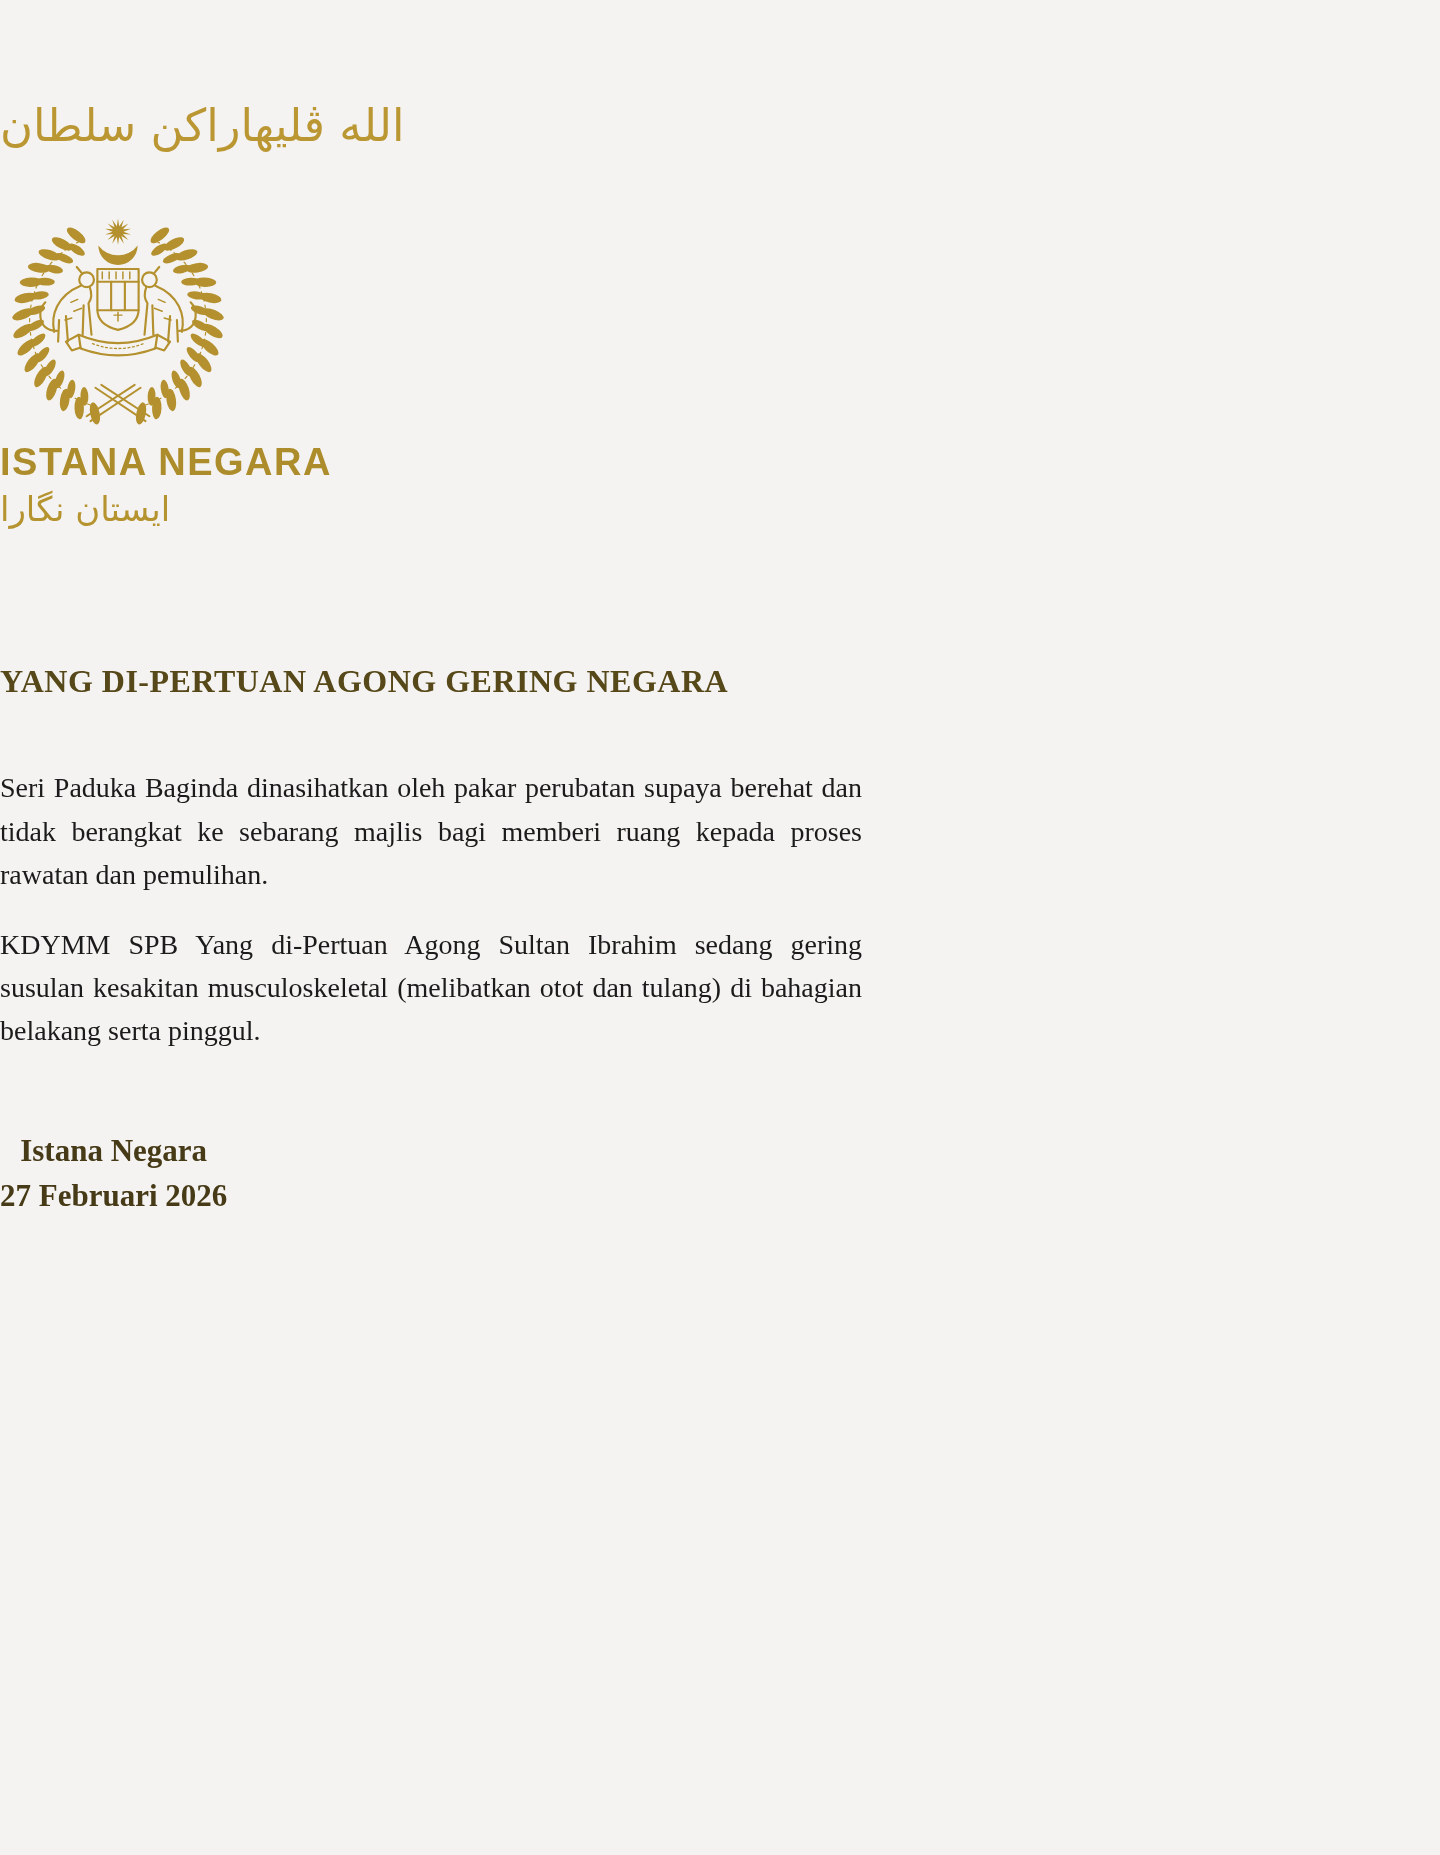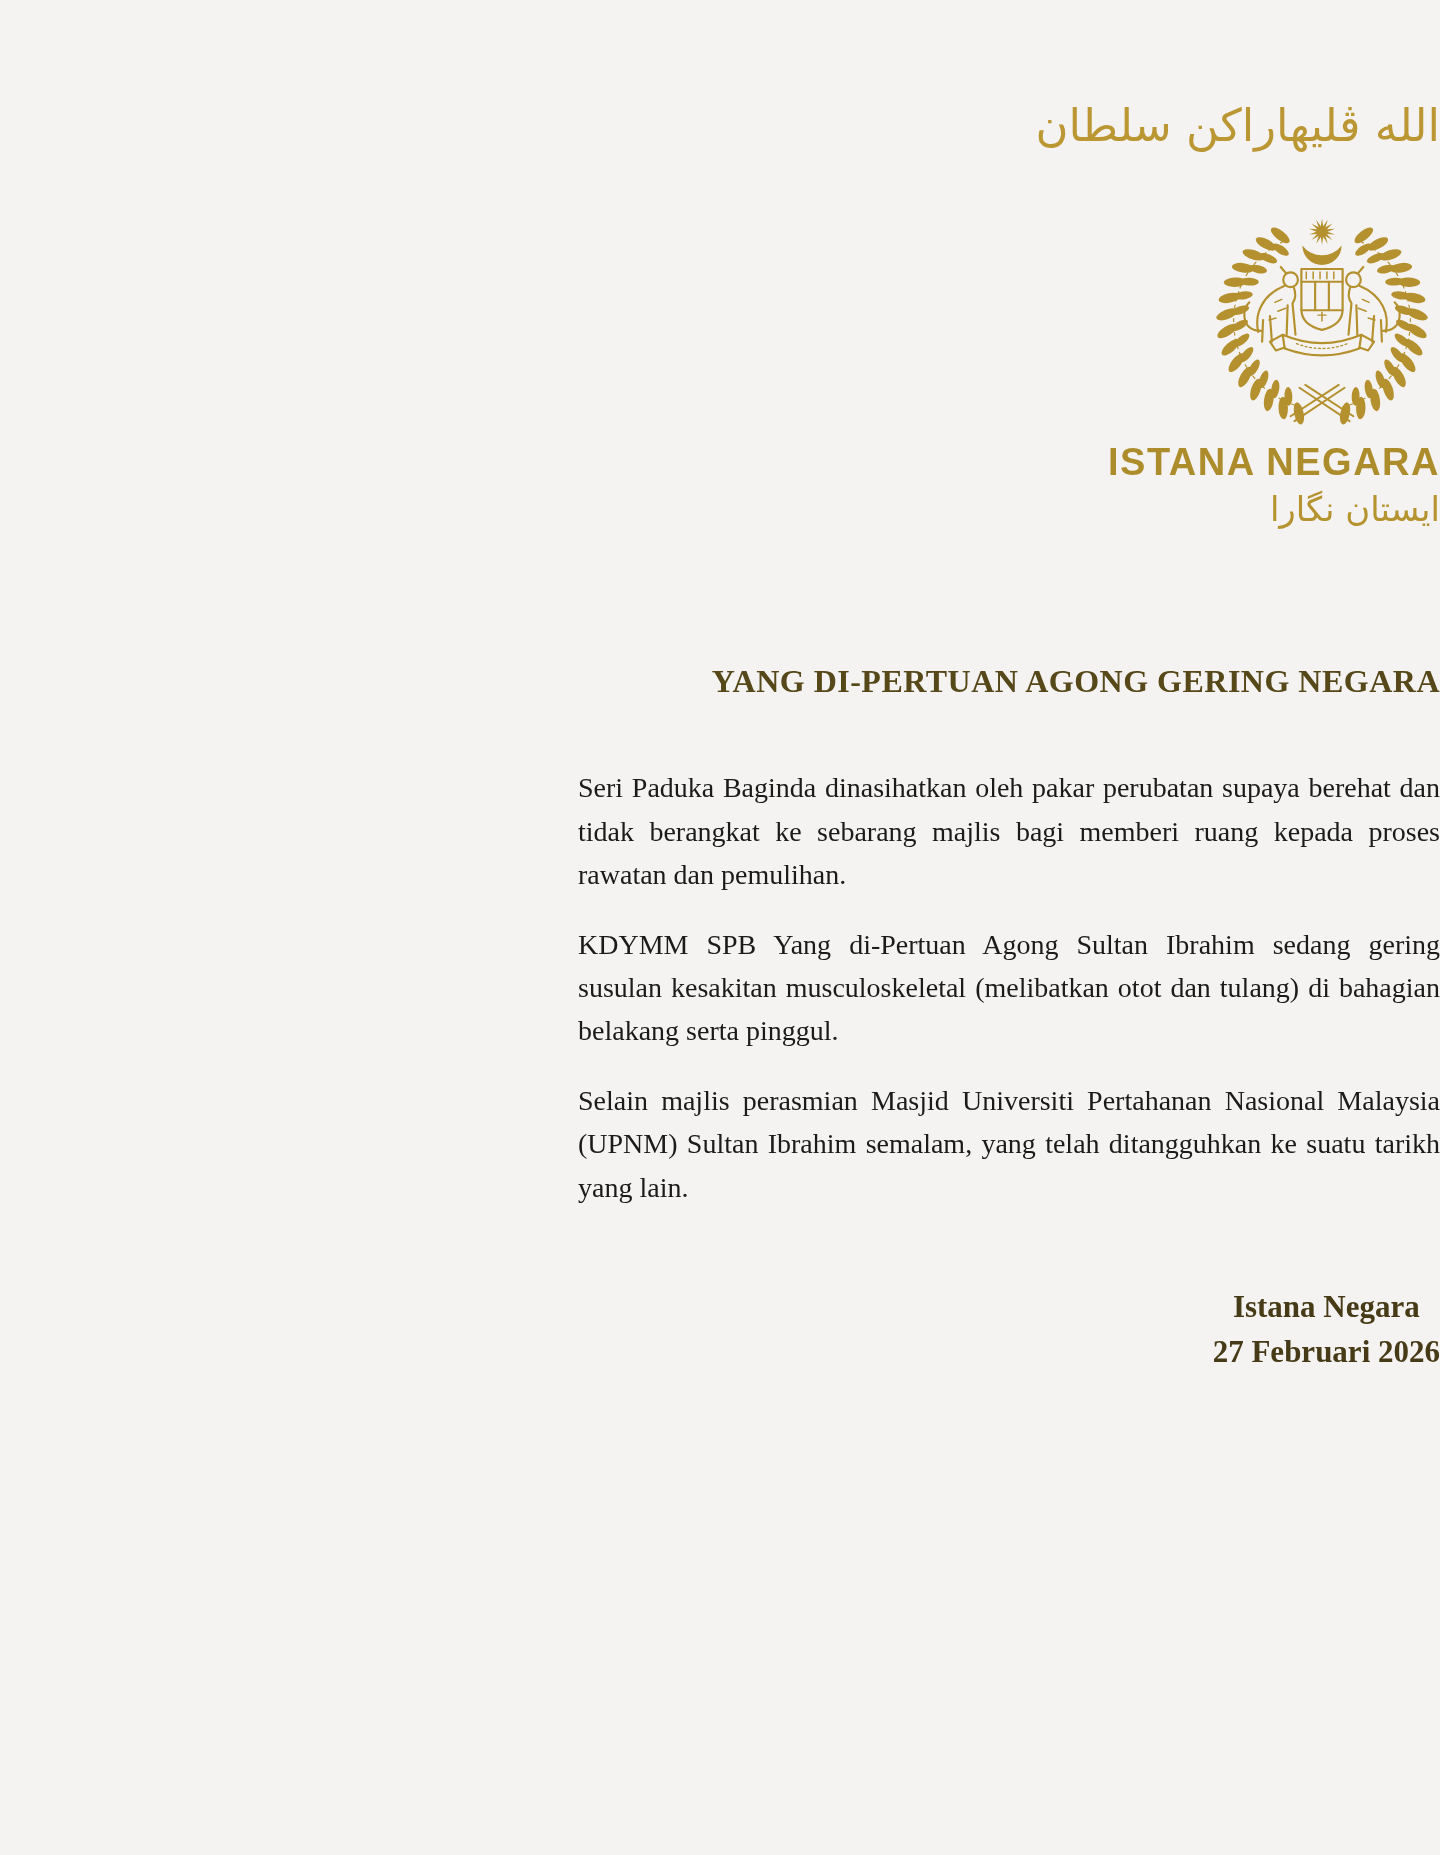--- a/index.html
+++ b/index.html
@@ -4,21 +4,21 @@
 <style>
   html, body { margin: 0; padding: 0; }
   body {
     width: 1440px; height: 1855px;
     background: #f4f3f1;
     font-family: "Liberation Serif", "DejaVu Serif", serif;
     overflow: hidden;
   }
   .page {
     width: 1440px; height: 1456px;
-    display: flex; flex-direction: column; align-items: flex-end;
+    display: flex; flex-direction: column; align-items: flex-start;
   }
   .arabic-motto {
     margin-top: 94px;
     font-family: "DejaVu Sans", sans-serif;
     font-size: 45px; line-height: 1.4;
     color: #bb9733;
     direction: rtl;
   }
   .emblem { margin-top: 56px; }
   .wordmark {
@@ -27,21 +27,20 @@
     font-weight: bold; font-size: 38px; line-height: 1.15;
     letter-spacing: 1.5px;
     color: #ad8c2c;
   }
   .wordmark-jawi {
     font-family: "DejaVu Sans", sans-serif;
     font-size: 34px; line-height: 1.3;
     color: #b5932f;
     direction: rtl;
     margin-top: 2px;
-    margin-left: 29px;
   }
   .title {
     margin-top: 126px;
     text-align: center;
     font-weight: bold; font-size: 32px; line-height: 1.55;
     letter-spacing: 0.5px;
     color: #564818;
   }
   .body-block { width: 862px; margin-top: 60px; }
   .body-block p {
@@ -171,21 +170,20 @@
 
   <div class="wordmark-jawi" dir="rtl">ايستان نگارا</div>
 
   <div class="title">
     <div>YANG DI-PERTUAN AGONG GERING NEGARA</div>
   </div>
 
   <div class="body-block">
     <p>Seri Paduka Baginda dinasihatkan oleh pakar perubatan supaya berehat dan tidak berangkat ke sebarang majlis bagi memberi ruang kepada proses rawatan dan pemulihan.</p>
     <p>KDYMM SPB Yang di-Pertuan Agong Sultan Ibrahim sedang gering susulan kesakitan musculoskeletal (melibatkan otot dan tulang) di bahagian belakang serta pinggul.</p>
-    <p>Selain majlis perasmian Masjid Universiti Pertahanan Nasional Malaysia (UPNM) Sultan Ibrahim semalam, yang telah ditangguhkan ke suatu tarikh yang lain.</p>
   </div>
 
   <div class="footer">
     <div>Istana Negara</div>
     <div>27 Februari 2026</div>
   </div>
 
 </div>
 
 </body></html>

